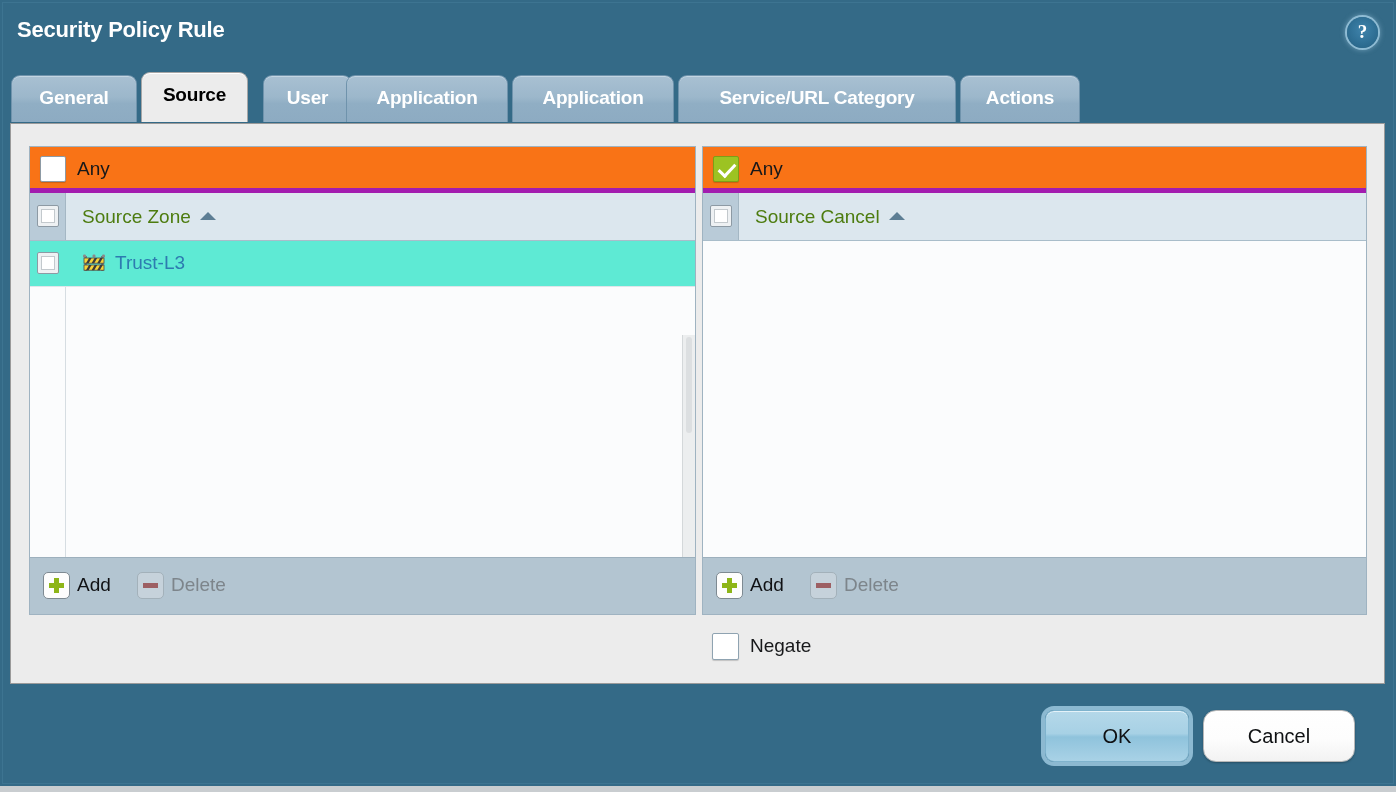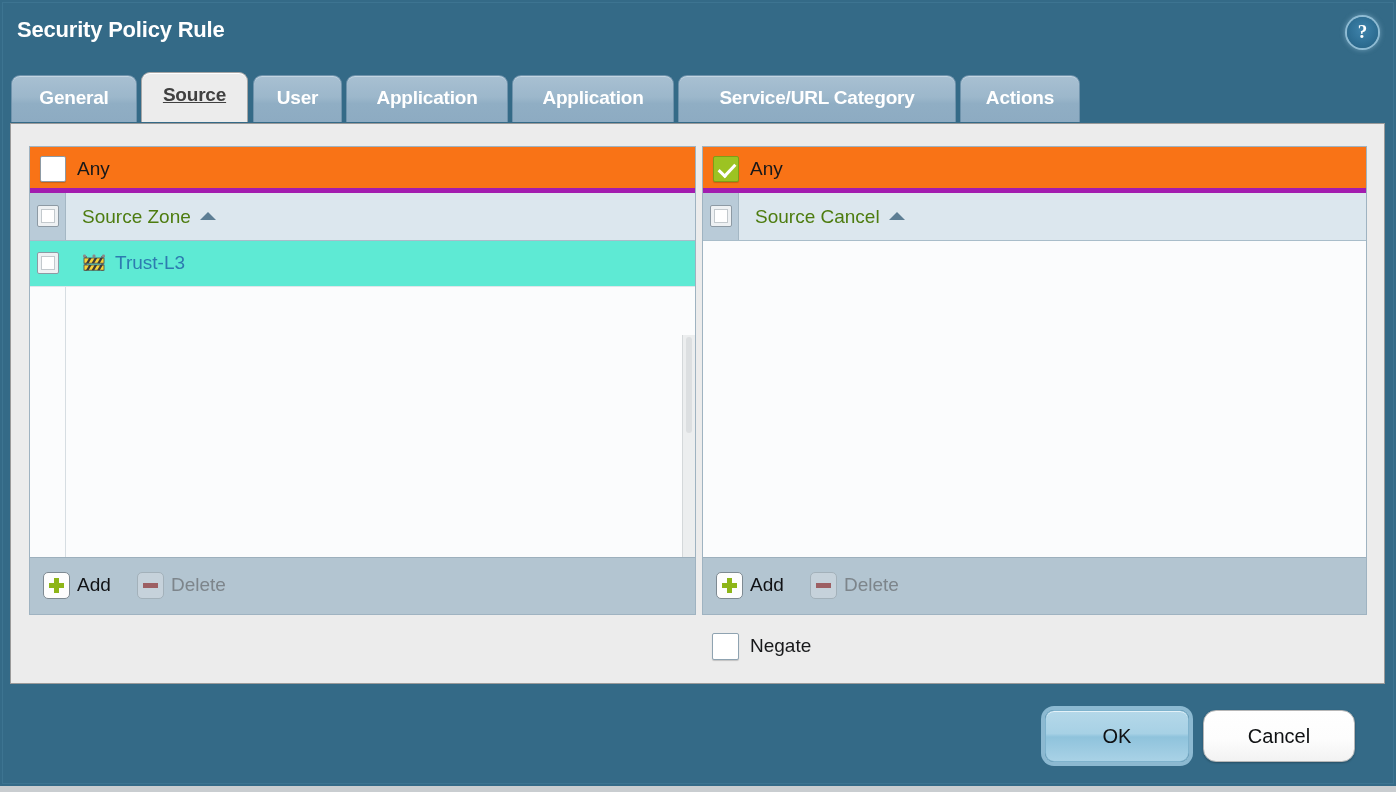--- a/index.html
+++ b/index.html
@@ -101,22 +101,21 @@
   }
   .tab.active {
     background: #ececec;
     border: 1px solid #a6a6a6;
     border-bottom: none;
     height: 50px;
     box-shadow: inset 0 1px 0 #ffffff;
     z-index: 5;
   }
   .tab.active .tab-label {
-    color: #404040;
-    text-decoration: underline;
+    color: #000000;
   }
 
   
   #content {
     position: absolute;
     left: 10px; top: 123px;
     width: 1375px; height: 561px;
     background: #ececec;
     border: 1px solid #9a9a9a;
     box-sizing: border-box;
@@ -418,21 +417,21 @@
     </div>
   </div>
 
   <div id="tabstrip">
     <div class="tab" style="left:11px; width:126px;">
       <span class="tab-label">General</span>
     </div>
     <div class="tab active" style="left:141px; width:107px; top:-3px;">
       <span class="tab-label">Source</span>
     </div>
-    <div class="tab" style="left:253px; width:89px;">
+    <div class="tab" style="left:263px; width:89px;">
       <span class="tab-label">User</span>
     </div>
     <div class="tab" style="left:346px; width:162px;">
       <span class="tab-label">Application</span>
     </div>
     <div class="tab" style="left:512px; width:162px;">
       <span class="tab-label">Application</span>
     </div>
     <div class="tab" style="left:678px; width:278px;">
       <span class="tab-label">Service/URL Category</span>

